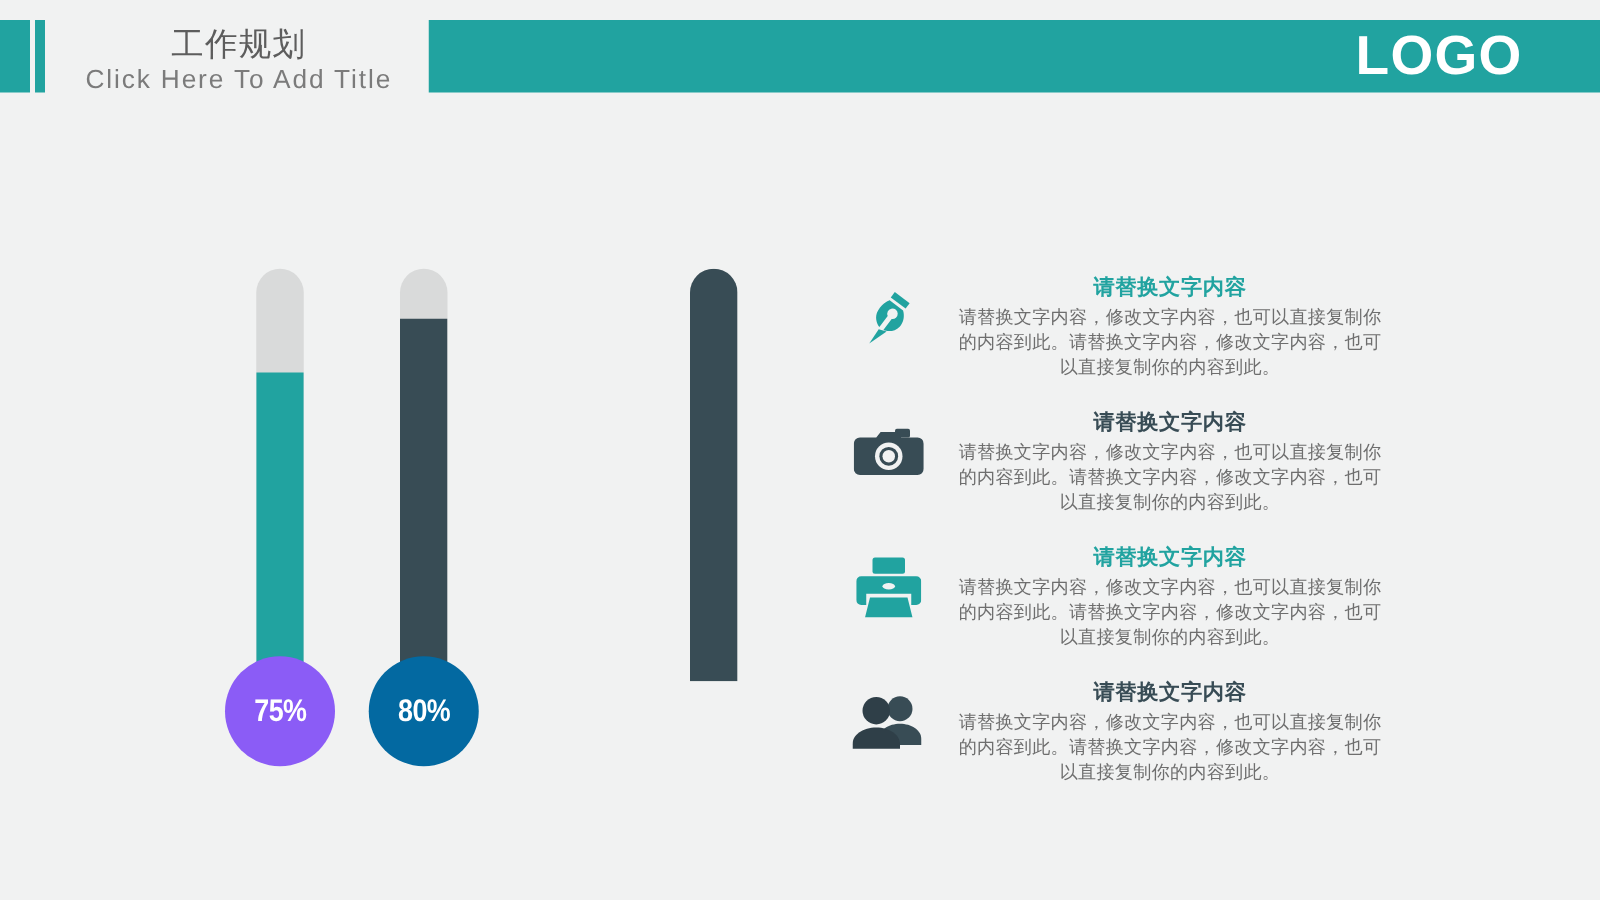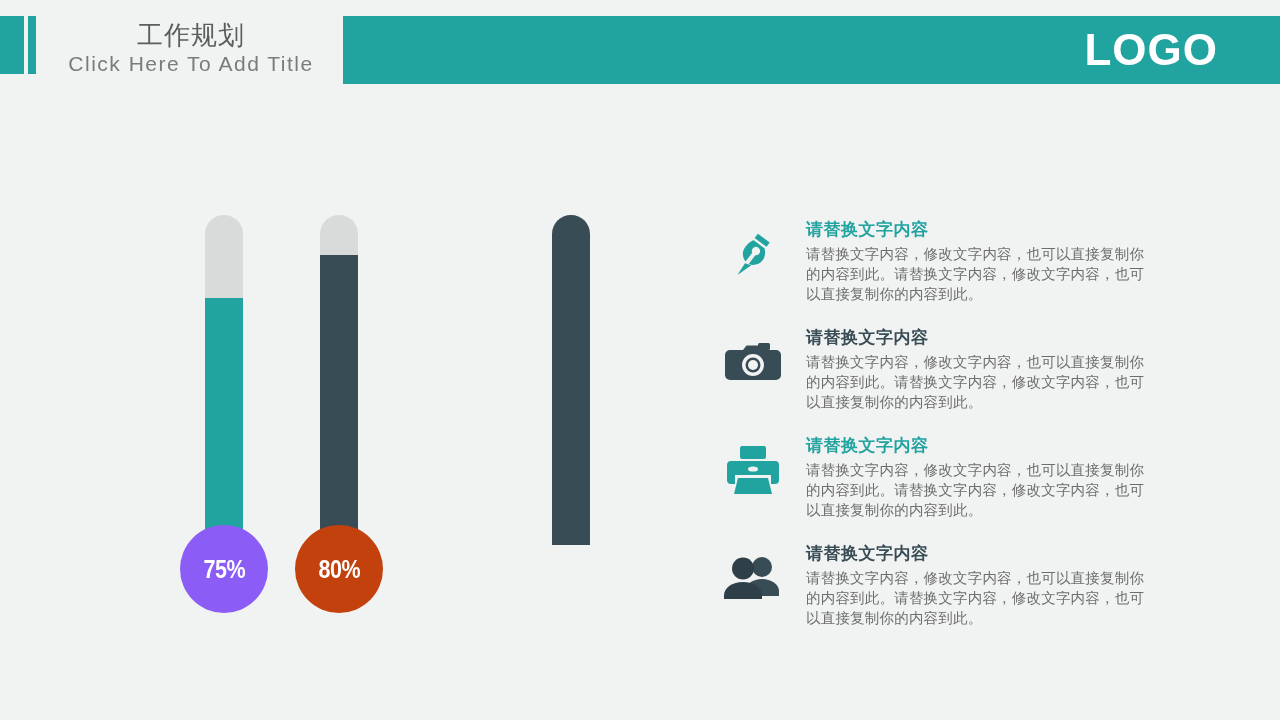--- a/index.html
+++ b/index.html
@@ -51,21 +51,21 @@
   .header-title-en {
     font-size: 21px;
     color: #7b7b7b;
     line-height: 24px;
     letter-spacing: 1.5px;
     white-space: nowrap;
   }
   .header-bar {
     position: absolute;
     left: 343px; top: 16px;
-    width: 937px; height: 68px;
+    width: 937px; height: 58px;
     background: #21a3a0;
   }
   .header-logo {
     position: absolute;
     right: 62px; top: 50%;
     transform: translateY(-50%);
     color: #ffffff;
     font-size: 44px;
     font-weight: bold;
     letter-spacing: 1px;
@@ -116,22 +116,23 @@
     font-size: 25px;
     font-weight: bold;
     letter-spacing: -0.5px;
     transform: scaleX(0.86);
     line-height: 25px;
   }
 
   
   .features {
     position: absolute;
-    left: 720px; top: 218px;
+    left: 678px; top: 218px;
     width: 430px;
+    text-align: center;
   }
   .feature {
     position: relative;
     min-height: 104px;
     padding-left: 86px;
     margin-bottom: 4px;
   }
   .feature-icon {
     position: absolute;
     left: 0; top: 6px;
@@ -181,21 +182,21 @@
       </div>
       <div class="bulb" style="background:#8b5cf6;">
         <span class="pct">75%</span>
       </div>
     </div>
 
     <div class="thermo" style="left:115px;">
       <div class="tube">
         <div class="fill" style="height:88%; background:#384c55;"></div>
       </div>
-      <div class="bulb" style="background:#c2410c;text-align:right;">
+      <div class="bulb" style="background:#0369a1;text-align:right;">
         <span class="pct">80%</span>
       </div>
     </div>
 
 
     <div class="thermo" style="left:347px;">
       <div class="tube">
         <div class="fill" style="height:100%; background:#384c55; border-radius:0;"></div>
       </div>
     </div>

